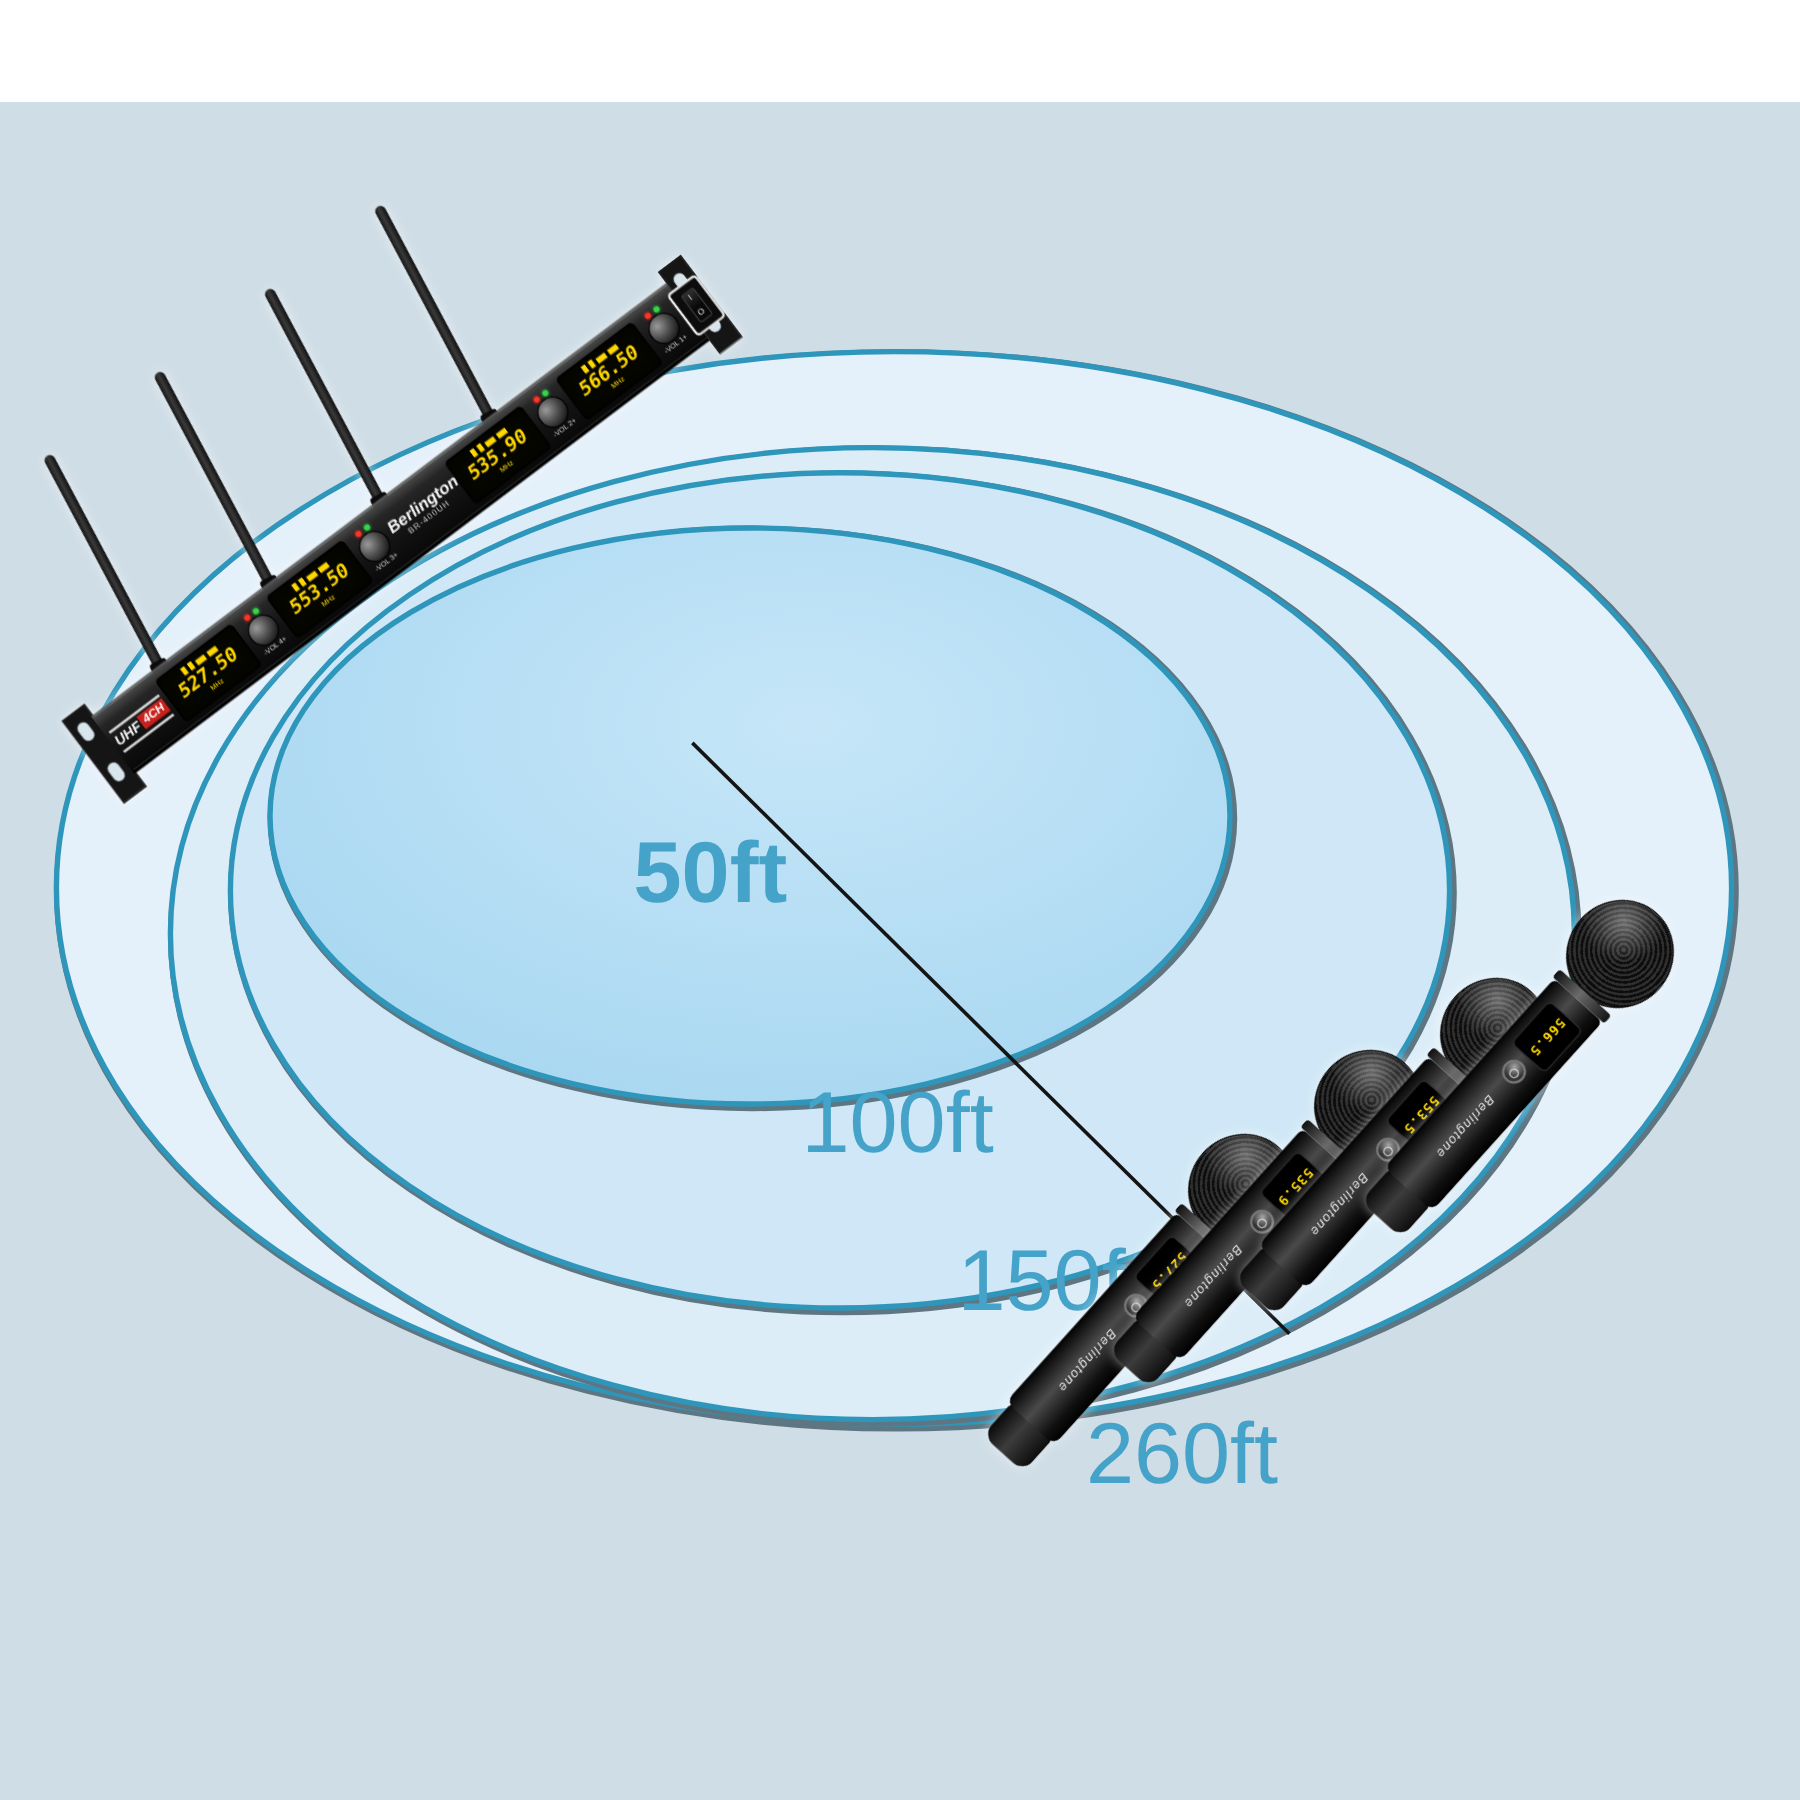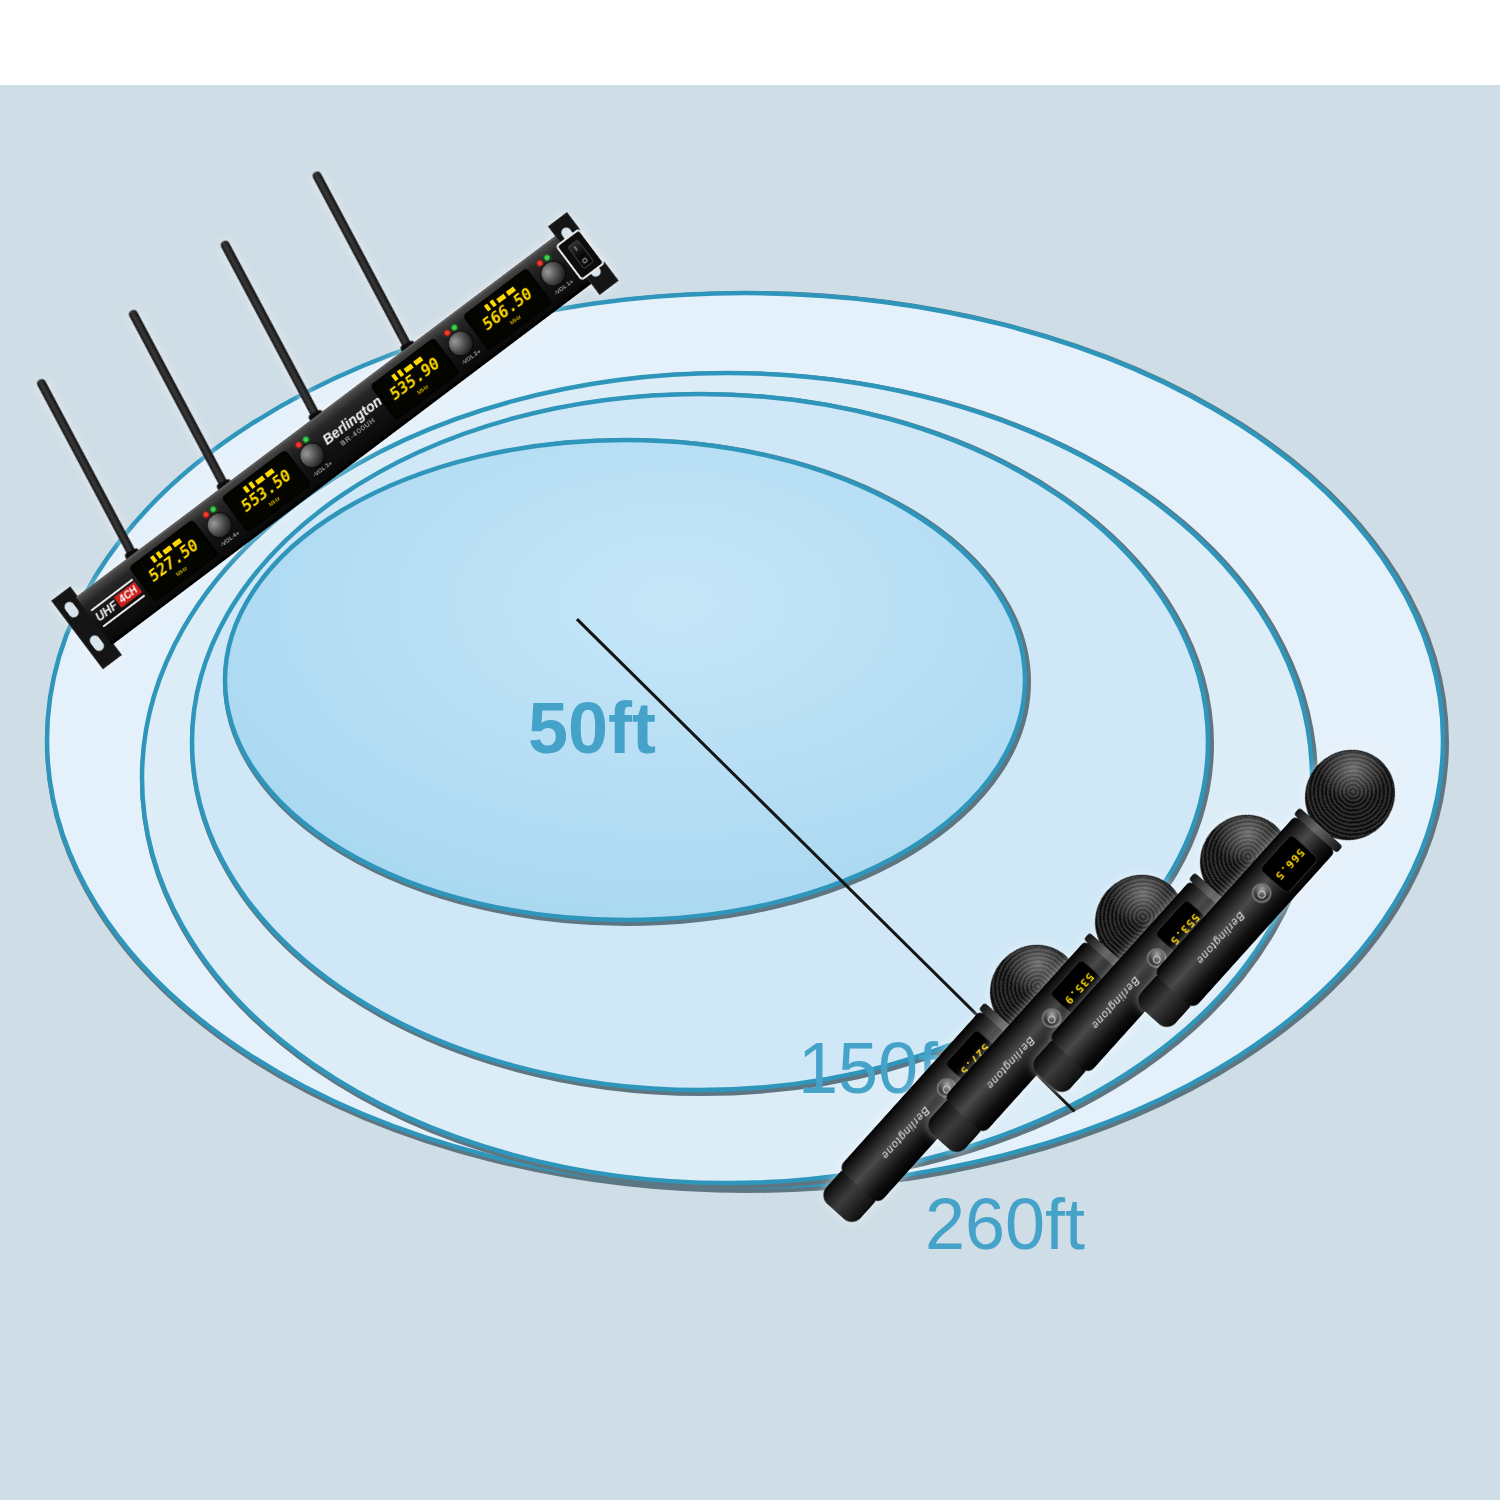--- a/index.html
+++ b/index.html
@@ -130,22 +130,23 @@
 
     <g>
       <ellipse cx="627" cy="682" rx="400" ry="240" fill="none" stroke="#5e7682" stroke-width="8"></ellipse>
       <ellipse cx="625" cy="680" rx="400" ry="240" fill="url(#innerGrad)" stroke="#2f96bb" stroke-width="4.5"></ellipse>
     </g>
   </svg>
 
   <div class="radius-line"></div>
 
   <div class="range-label" style="left:462px;top:692px;font-weight:bold;">50ft</div>
+  <div class="range-label" style="left:618px;top:900px;">100ft</div>
   <div class="range-label" style="left:748px;top:1032px;">150ft</div>
-  <div class="range-label" style="left:875px;top:1176px;margin-top:12px;">260ft</div>
+  <div class="range-label" style="left:855px;top:1176px;">260ft</div>
 
   <div class="receiver">
 
     <div class="antenna ant1">
         <div class="base"></div>
       </div>
     <div class="antenna ant2">
         <div class="base"></div>
       </div>
     <div class="antenna ant3">

